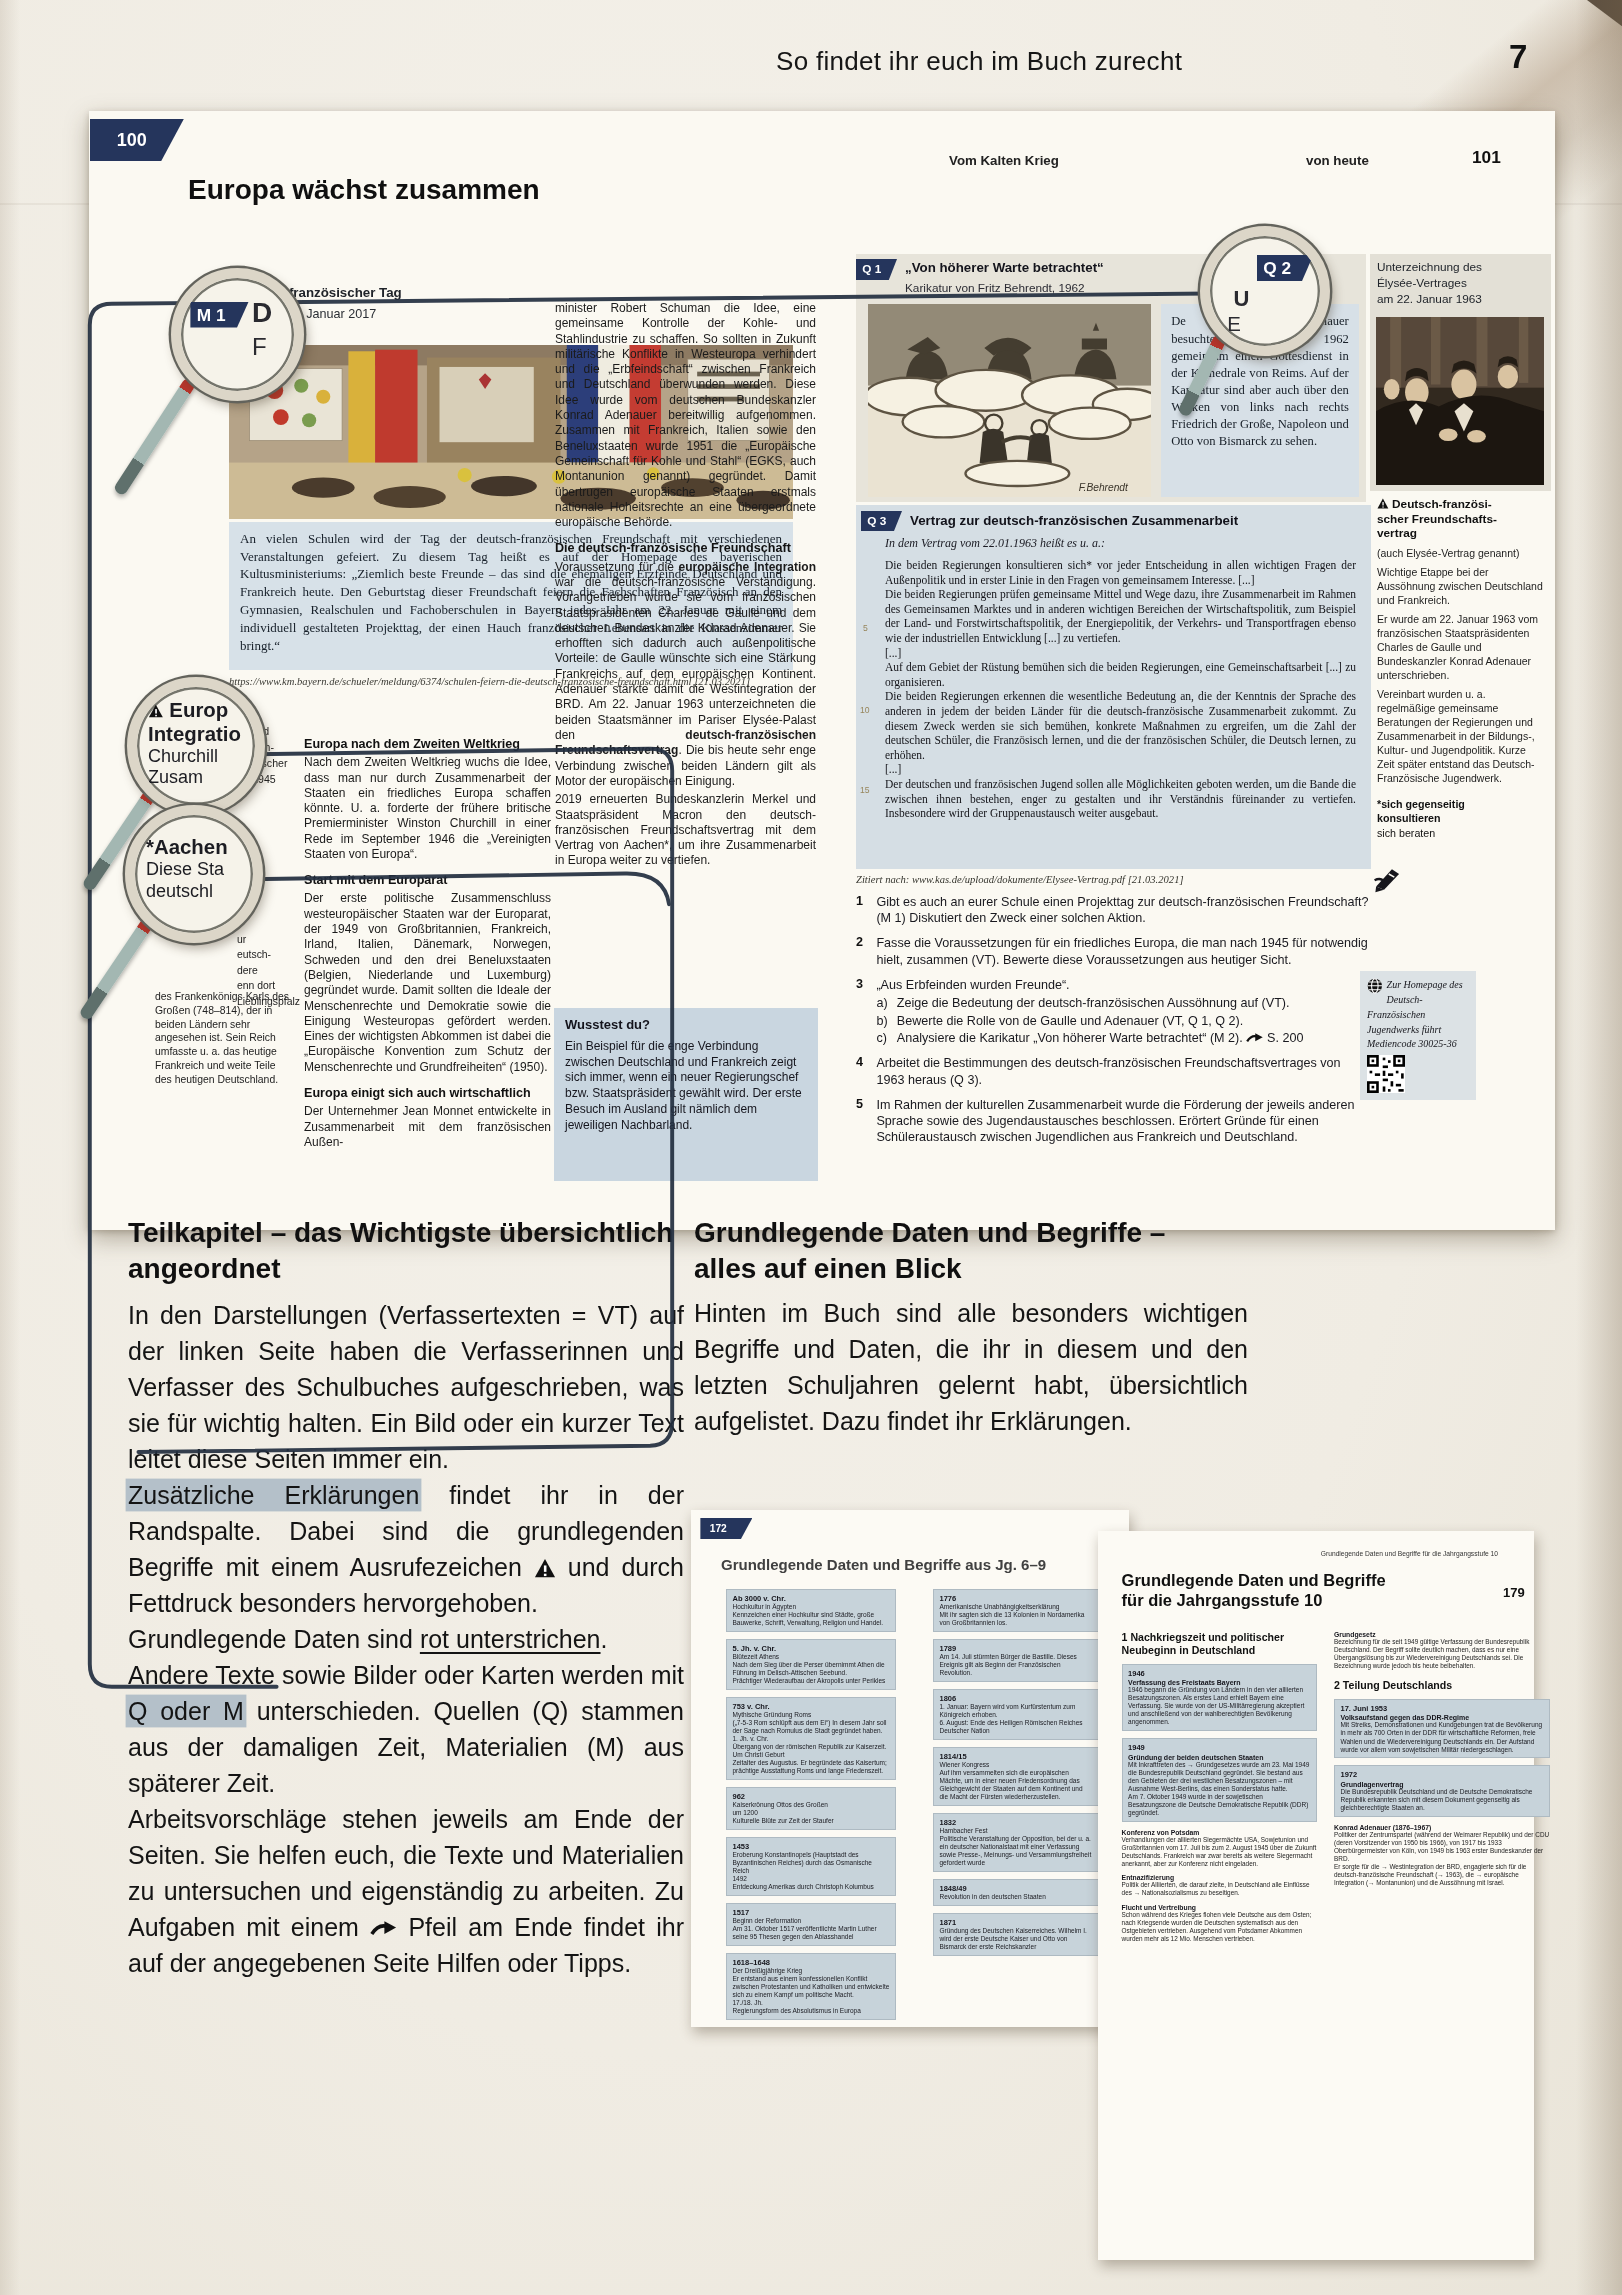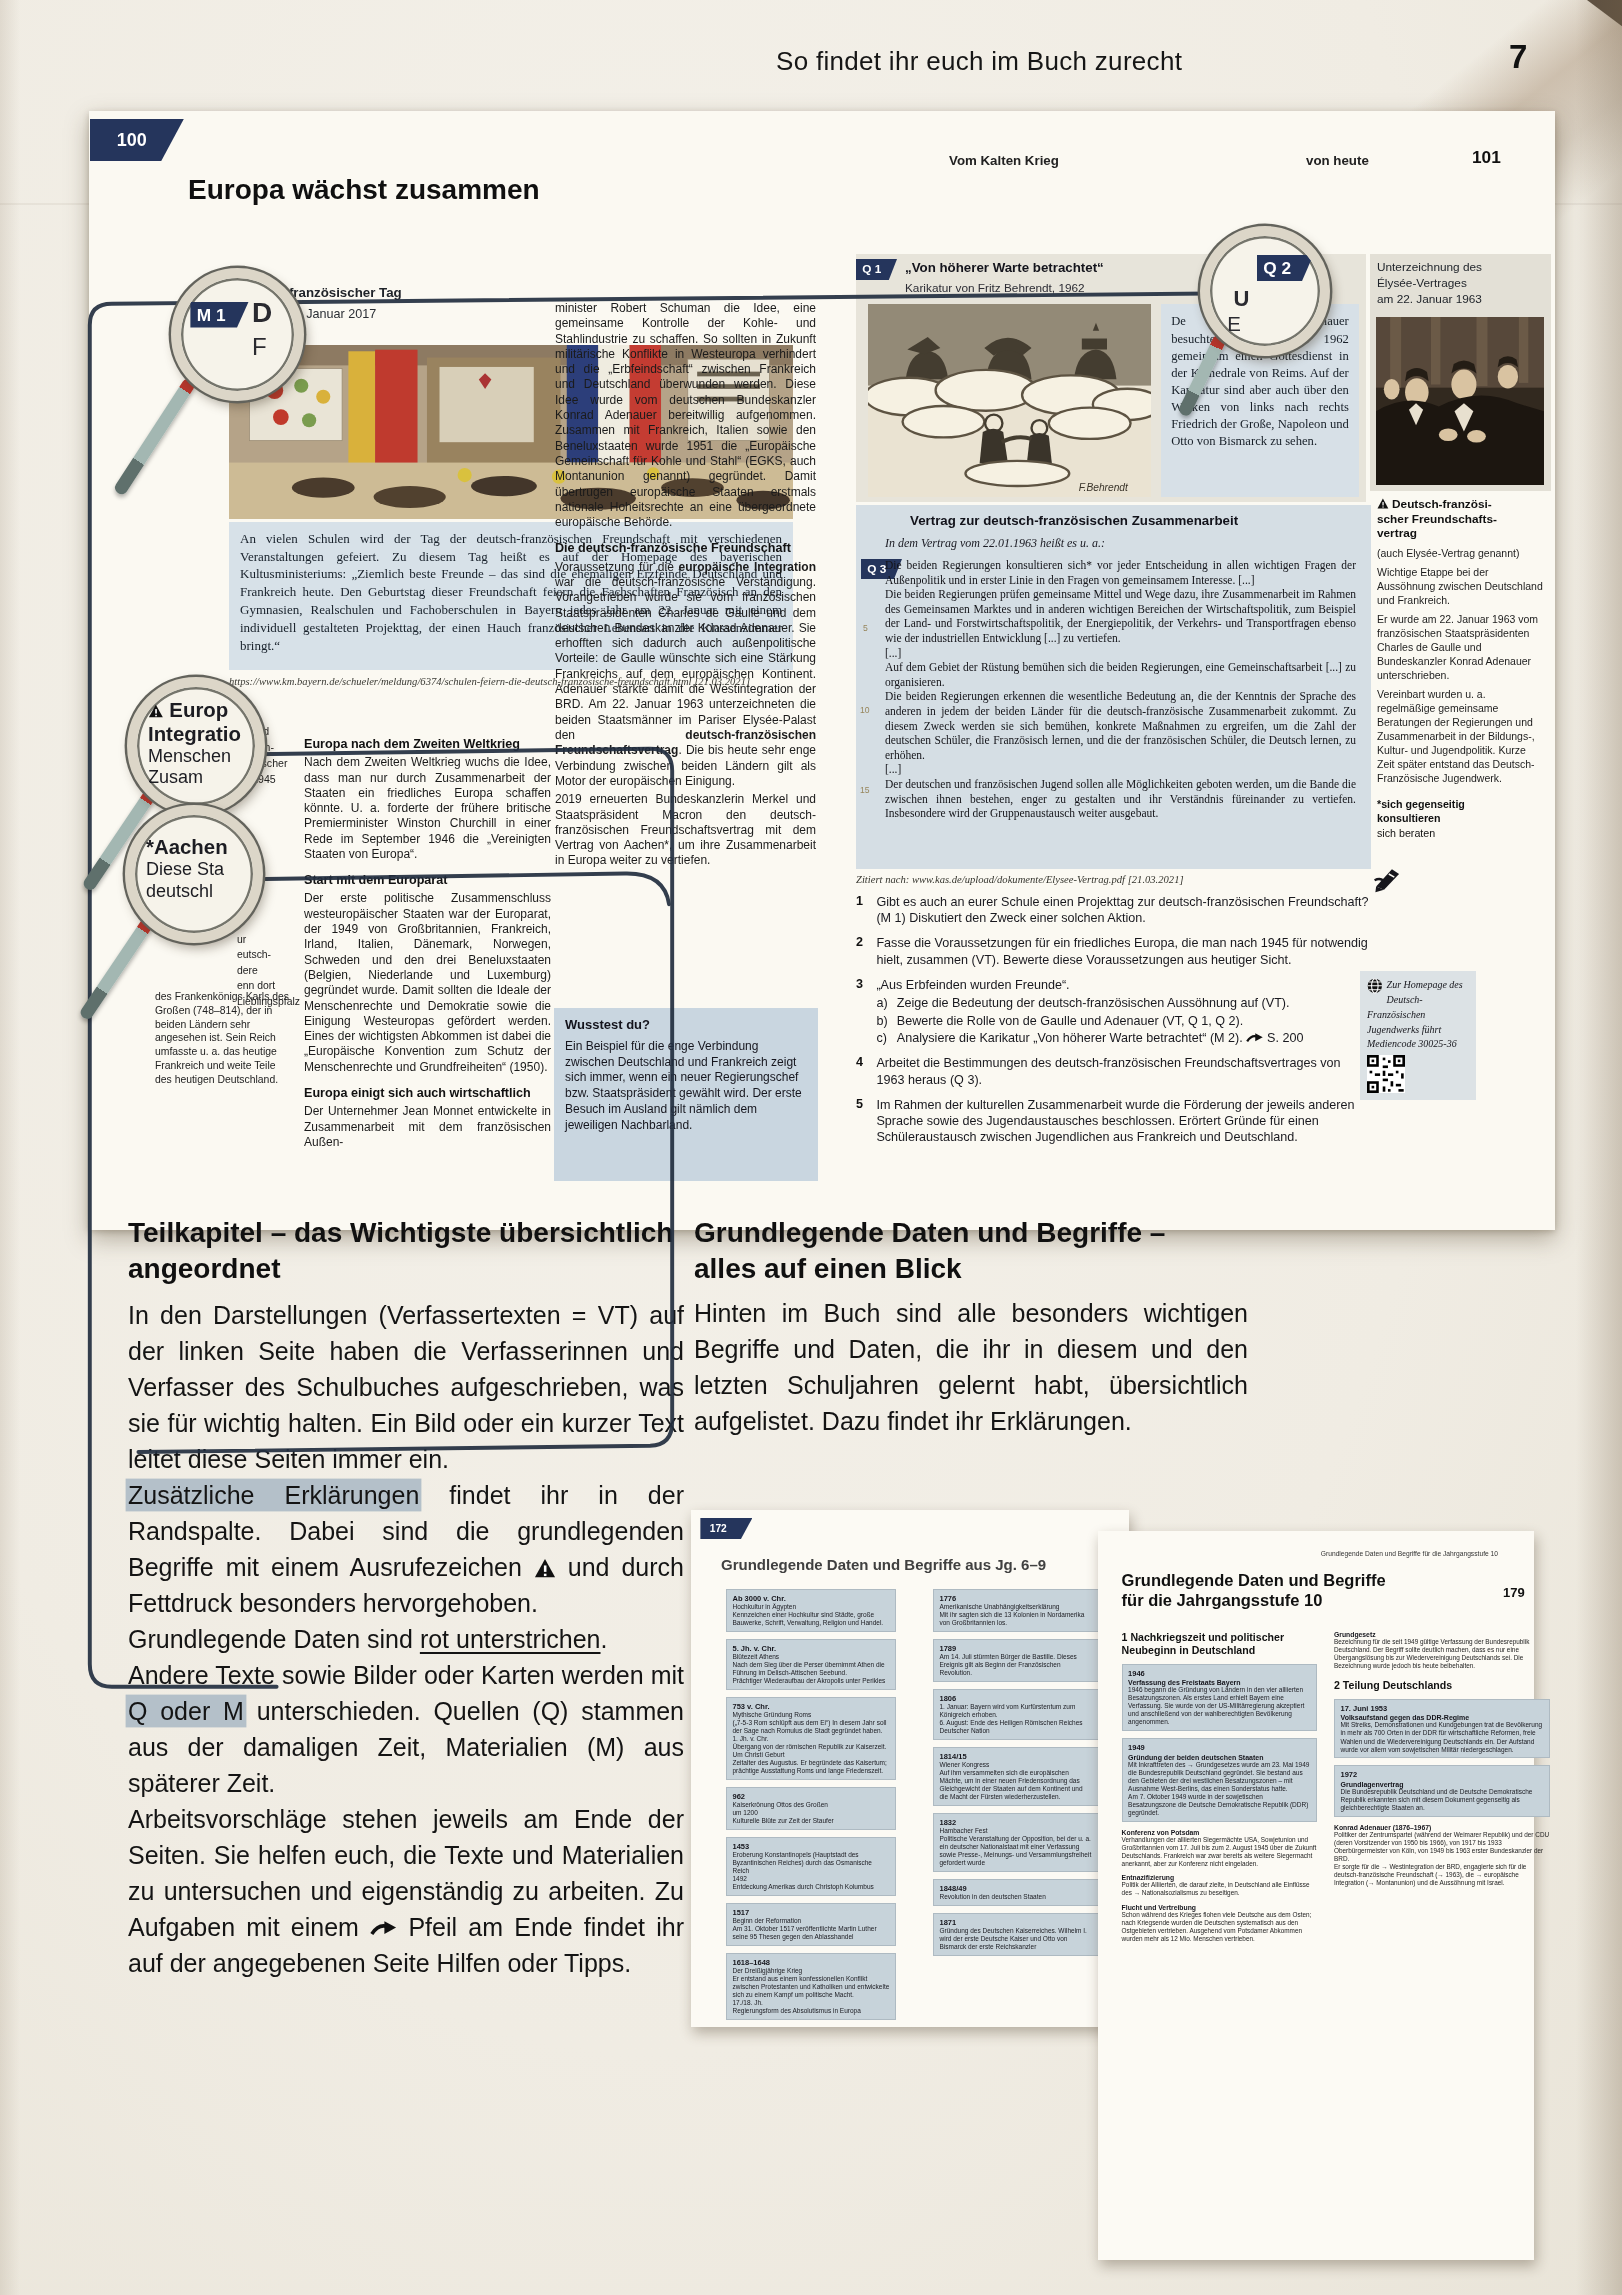--- a/index.html
+++ b/index.html
@@ -61,21 +61,21 @@
     font-family:"Liberation Serif",serif;font-size:12.6px;line-height:1.36;color:#171f28;text-align:justify;}
   #q2panel{left:1281px;top:143px;width:181px;height:237px;background:#e3e0d6;}
   #q2cap{left:1288px;top:149px;width:166px;font-size:11.8px;line-height:1.35;color:#22262c;white-space:pre-line;}
   #q2photo{left:1287px;top:206px;width:168px;height:168px;}
   #marginR{left:1288px;top:386px;width:166px;color:#1d1d1d;}
   #marginR .mtitle{font-size:11.8px;font-weight:bold;line-height:1.25;color:#111;}
   #marginR .mbody{margin-top:4.7px;font-size:10.5px;line-height:1.34;}
   #gloss{left:1288px;top:686px;width:165px;font-size:10.7px;line-height:1.35;color:#111;}
   #gloss .g1{font-weight:bold;}
   #q3{left:767px;top:394px;width:515px;height:364px;background:#d5dee4;box-sizing:border-box;padding:9.4px 14px 7.9px 28px;}
-  #q3tab{left:772px;top:400px;width:41px;height:20.4px;font-size:11.8px;line-height:20.4px;padding-left:6.3px;margin-top:48px;}
+  #q3tab{left:772px;top:400px;width:41px;height:20.4px;font-size:11.8px;line-height:20.4px;padding-left:6.3px;}
   #q3title{left:821px;top:402px;font-size:13.3px;font-weight:bold;color:#12121a;}
   #q3intro{left:796px;top:425px;font-family:"Liberation Serif",serif;font-style:italic;font-size:12px;color:#1a1a22;}
   #q3body{left:796px;top:447px;width:471px;font-family:"Liberation Serif",serif;font-size:11.5px;line-height:1.27;
     color:#141419;white-space:pre-line;text-align:justify;}
   .lnum{position:absolute;font-size:8.6px;color:#97865c;}
   #ln5{left:774px;top:512px;}#ln10{left:771px;top:594px;}#ln15{left:771px;top:674px;}
   #q3source{left:767px;top:763px;font-family:"Liberation Serif",serif;font-style:italic;font-size:10.6px;color:#35352e;}
   #tasks{left:767px;top:783px;width:513px;}
   .task{display:flex;margin-bottom:8.6px;}
   .task .tn{width:20.4px;flex:none;font-weight:bold;font-size:12.6px;color:#111;}
@@ -459,21 +459,21 @@
 
   <div id="hd-int" class="handle"></div>
   <div id="mag-int" class="mag">
     <div class="maglines">
       <div class="b1"><svg width="15.7" height="14" viewBox="0 0 24 22" style="vertical-align:-0.8px;">
             <path d="M12 1 L23 21 H1 Z" fill="#111"></path>
             <rect x="11" y="8" width="2.6" height="7" fill="#fff"></rect>
             <rect x="11" y="17" width="2.6" height="2.4" fill="#fff"></rect>
           </svg> <span>Europ</span></div>
       <div class="b1">Integratio</div>
-      <div class="b2">Menschen</div>
+      <div class="b2">Churchill</div>
       <div class="b2">Zusam</div>
     </div>
   </div>
 
   <div id="hd-aachen" class="handle"></div>
   <div id="mag-aachen" class="mag">
     <div class="maglines" style="top:20.4px;">
       <div class="b1">*Aachen</div>
       <div class="b2">Diese Sta</div>
       <div class="b2">deutschl</div>

